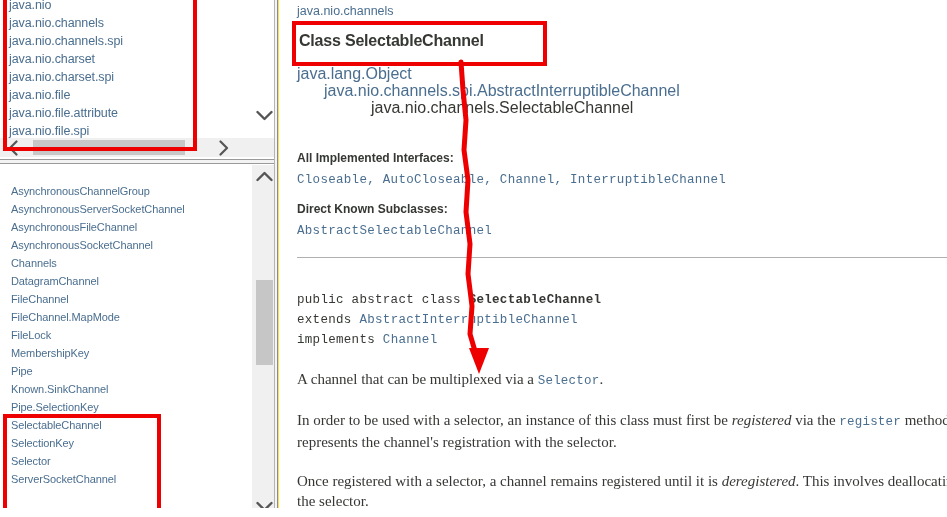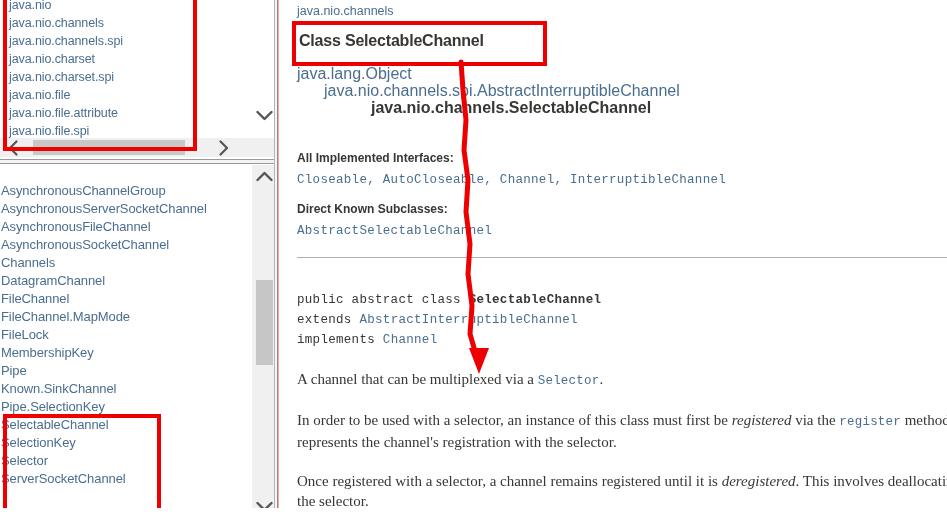--- a/index.html
+++ b/index.html
@@ -2,21 +2,21 @@
 <html><head>
 <meta charset="utf-8">
 <style>
   html, body {
     margin: 0; padding: 0;
     width: 947px; height: 517px;
     overflow: hidden;
     background: #ffffff;
     font-family: "Liberation Sans", sans-serif;
   }
-  #root { position: relative; width: 947px; height: 508px; overflow: hidden; background:#fca5a5; }
+  #root { position: relative; width: 947px; height: 508px; overflow: hidden; background:#fde047; }
 
   
   #left-column {
     position: absolute; left: 0; top: 0; width: 277px; height: 517px;
     background: #ffffff;
   }
 
   
   #package-frame {
     position: absolute; left: 0; top: 0; width: 277px; height: 160px;
@@ -85,24 +85,24 @@
     position: absolute; left: 0; top: 165px; width: 277px; height: 352px;
     background: #ffffff;
   }
   #class-list {
     position: absolute; left: 0; top: 0; width: 252px; height: 352px;
     overflow: hidden; background: #fff;
   }
   .cls-item {
     display: block;
     font-family: "Liberation Sans", sans-serif;
-    font-size: 13px;
+    font-size: 11px;
     line-height: 18px;
     color: #4a6e8f;
-    padding-left: 1px;
+    padding-left: 11px;
     white-space: nowrap;
     letter-spacing: -0.1px;
   }
   #class-list .cls-item:first-child { margin-top: 17px; }
 
   #cls-vscroll {
     position: absolute; left: 252px; top: 0; width: 25px; height: 352px;
     background: #f0f0f0;
   }
   #cls-vscroll-up {
@@ -155,21 +155,21 @@
   ul.inheritance {
     list-style: none;
     margin: 11px 0 0 0; padding: 0;
     font-family: "Liberation Sans", sans-serif;
     font-size: 16px;
     line-height: 17px;
   }
   ul.inheritance li { white-space: nowrap; }
   ul.inheritance .lvl0 { margin-left: 0px; color: #4a6e8f; }
   ul.inheritance .lvl1 { margin-left: 27px; color: #4a6e8f; }
-  ul.inheritance .lvl2 { margin-left: 74px; color: #353833; font-weight: bold; }
+  ul.inheritance .lvl2 { margin-left: 74px; color: #353833; }
 
   .desc-label {
     font-family: "Liberation Sans", sans-serif;
     font-size: 12px;
     font-weight: bold;
     color: #353833;
     margin: 0;
     line-height: 16px;
   }
   .desc-value {

